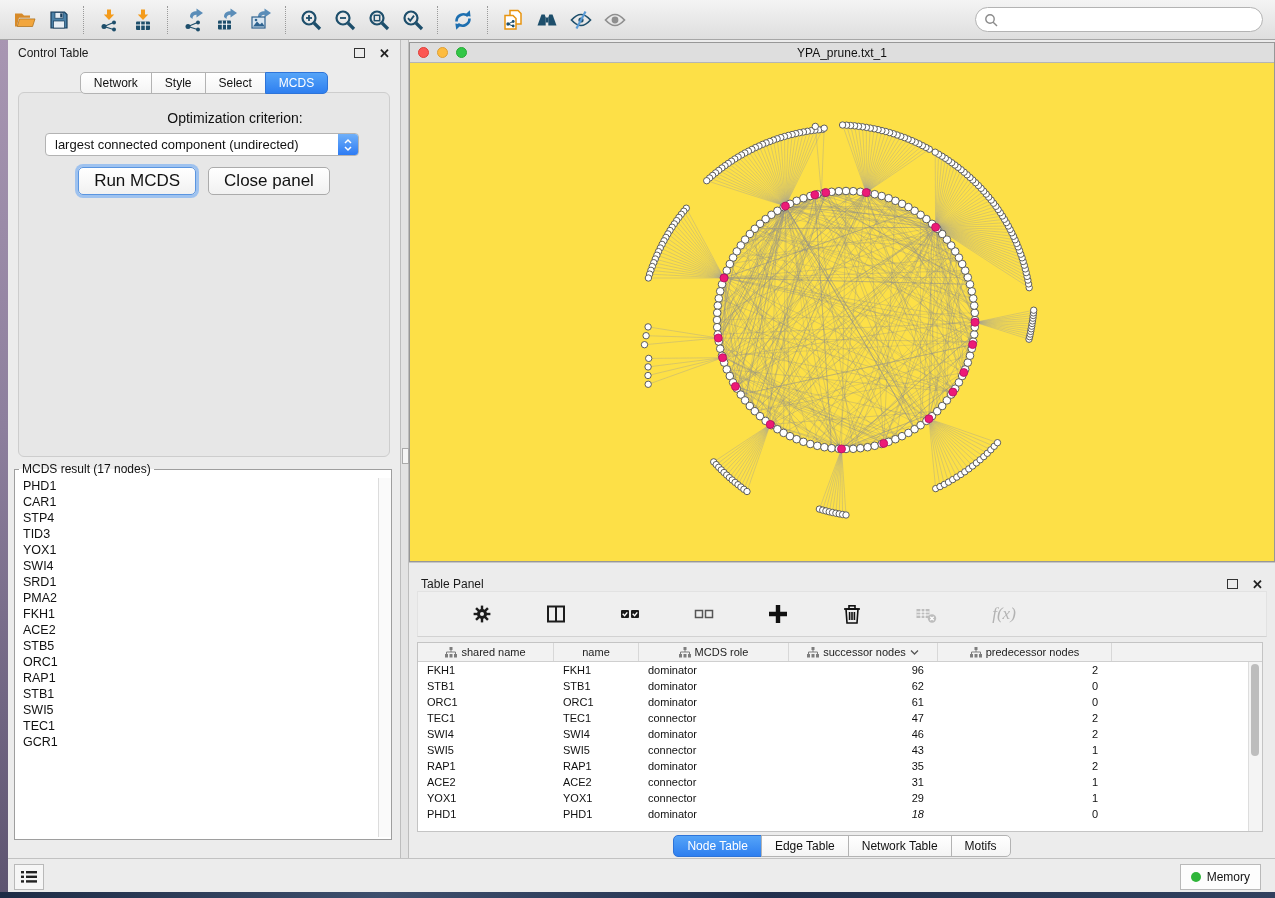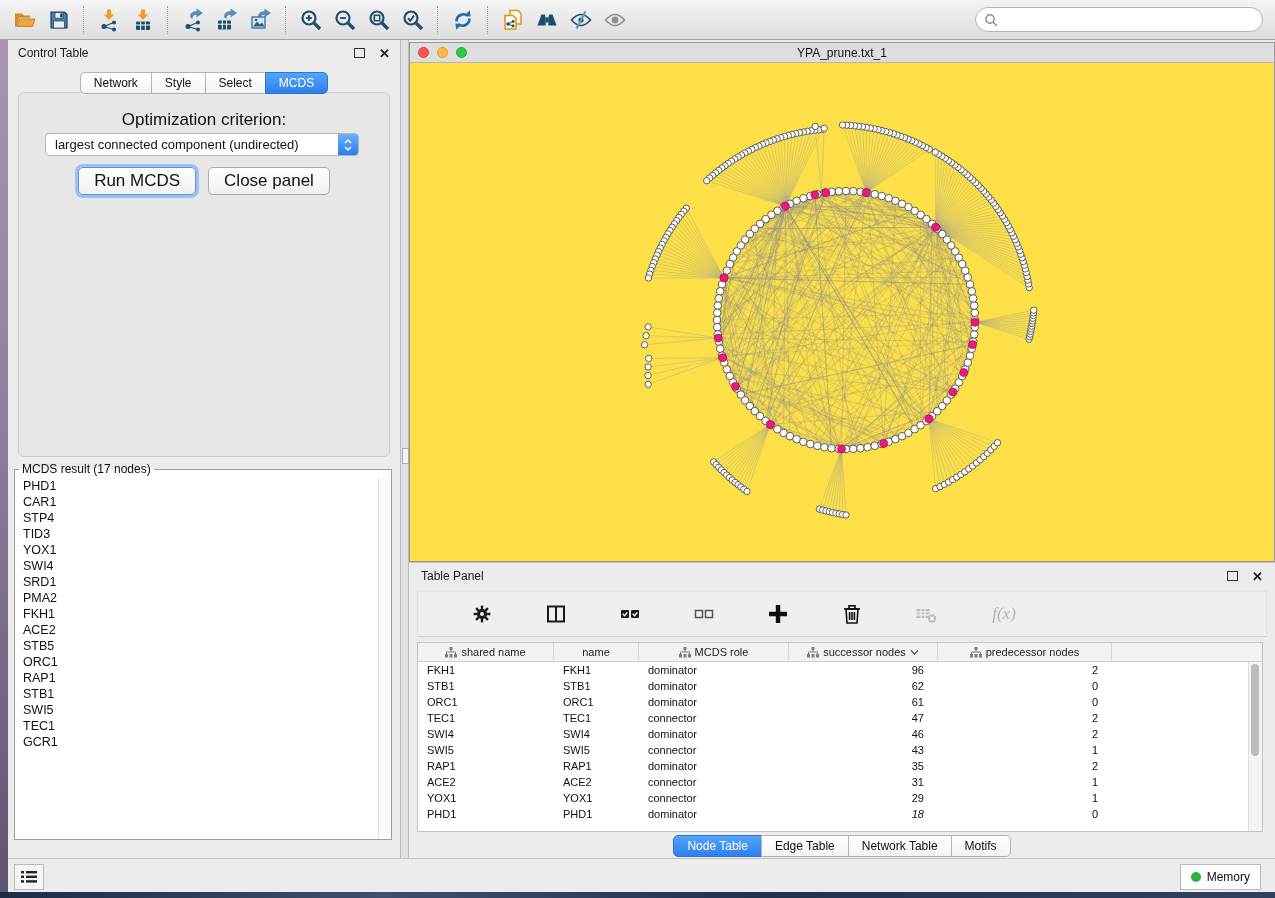--- a/index.html
+++ b/index.html
@@ -29,21 +29,21 @@
   .close-icon{font-weight:bold;font-size:13px;color:#222;line-height:1;}
   .seg-tabs{display:inline-flex;}
   .seg{padding:3px 13px;background:linear-gradient(#ffffff,#f4f4f4);border:1px solid #b3b3b3;
        margin-left:-1px;font-size:12px;color:#111;}
   .seg:first-child{border-radius:5px 0 0 5px;margin-left:0;}
   .seg:last-child{border-radius:0 5px 5px 0;}
   .seg.active{background:linear-gradient(#55a4f8,#2e7ff0);color:#fff;border-color:#2e74d8;}
   .cp-tabs-row{position:absolute;left:0;top:32px;width:100%;text-align:center;z-index:2;}
   .cp-box{position:absolute;left:10px;right:10px;top:52px;height:363px;background:#E7E7E7;
           border:1px solid #cdcdcd;border-radius:6px;}
-  .opt-label{position:absolute;top:70px;width:100%;text-align:center;font-size:17px;color:#111;}
+  .opt-label{position:absolute;top:70px;width:100%;text-align:center;font-size:14px;color:#111;padding-left:31px;}
   .mac-select{position:absolute;left:37px;top:93px;width:314px;height:23px;background:#fff;
      border:1px solid #b3b3b3;border-radius:4px;display:flex;align-items:center;box-sizing:border-box;}
   .mac-select .val{flex:1;padding-left:9px;font-size:13px;color:#111;white-space:nowrap;}
   .mac-select .cap{width:20px;height:21px;border-radius:0 3px 3px 0;
      background:linear-gradient(#6fb0f9,#2d7bf4);display:flex;align-items:center;justify-content:center;}
   .btn-row{position:absolute;top:127px;width:100%;display:flex;justify-content:center;gap:12px;}
   .mac-btn{padding:3px 15px;font-size:17px;background:linear-gradient(#ffffff,#f1f1f1);
      border:1px solid #ababab;border-radius:5px;color:#111;}
   .mac-btn.focused{box-shadow:0 0 0 3px rgba(110,170,245,.6);border-color:#5a95e0;}
   .mcds-fieldset{position:absolute;left:6px;right:8px;top:422px;bottom:18px;margin:0;
@@ -1183,21 +1183,21 @@
             <circle cx="518.9" cy="355.8" r="4" fill="#EC1A77" stroke="#b30d5e" stroke-width="0.8"></circle>
             <circle cx="542.9" cy="329.1" r="4" fill="#EC1A77" stroke="#b30d5e" stroke-width="0.8"></circle>
             <circle cx="553.8" cy="309.5" r="4" fill="#EC1A77" stroke="#b30d5e" stroke-width="0.8"></circle>
             <circle cx="562.6" cy="281.6" r="4" fill="#EC1A77" stroke="#b30d5e" stroke-width="0.8"></circle>
             <circle cx="565.0" cy="259.3" r="4" fill="#EC1A77" stroke="#b30d5e" stroke-width="0.8"></circle>
           </svg>
       </div>
     </div>
 
     <div class="table-panel">
-      <div class="panel-header" style="padding:0 12px;">
+      <div class="panel-header" style="padding:8px 12px;">
         <div class="panel-title">Table Panel</div>
         <div class="float-icon"></div>
         <div class="close-icon">✕</div>
       </div>
       <div class="tp-toolbar" id="tp-toolbar">
           <div class="tp-btn">
             <svg width="24" height="24" viewBox="0 0 24 24">
               <g fill="#1c1c1c">
                 <circle cx="12" cy="12" r="5"></circle>
                 <g>

